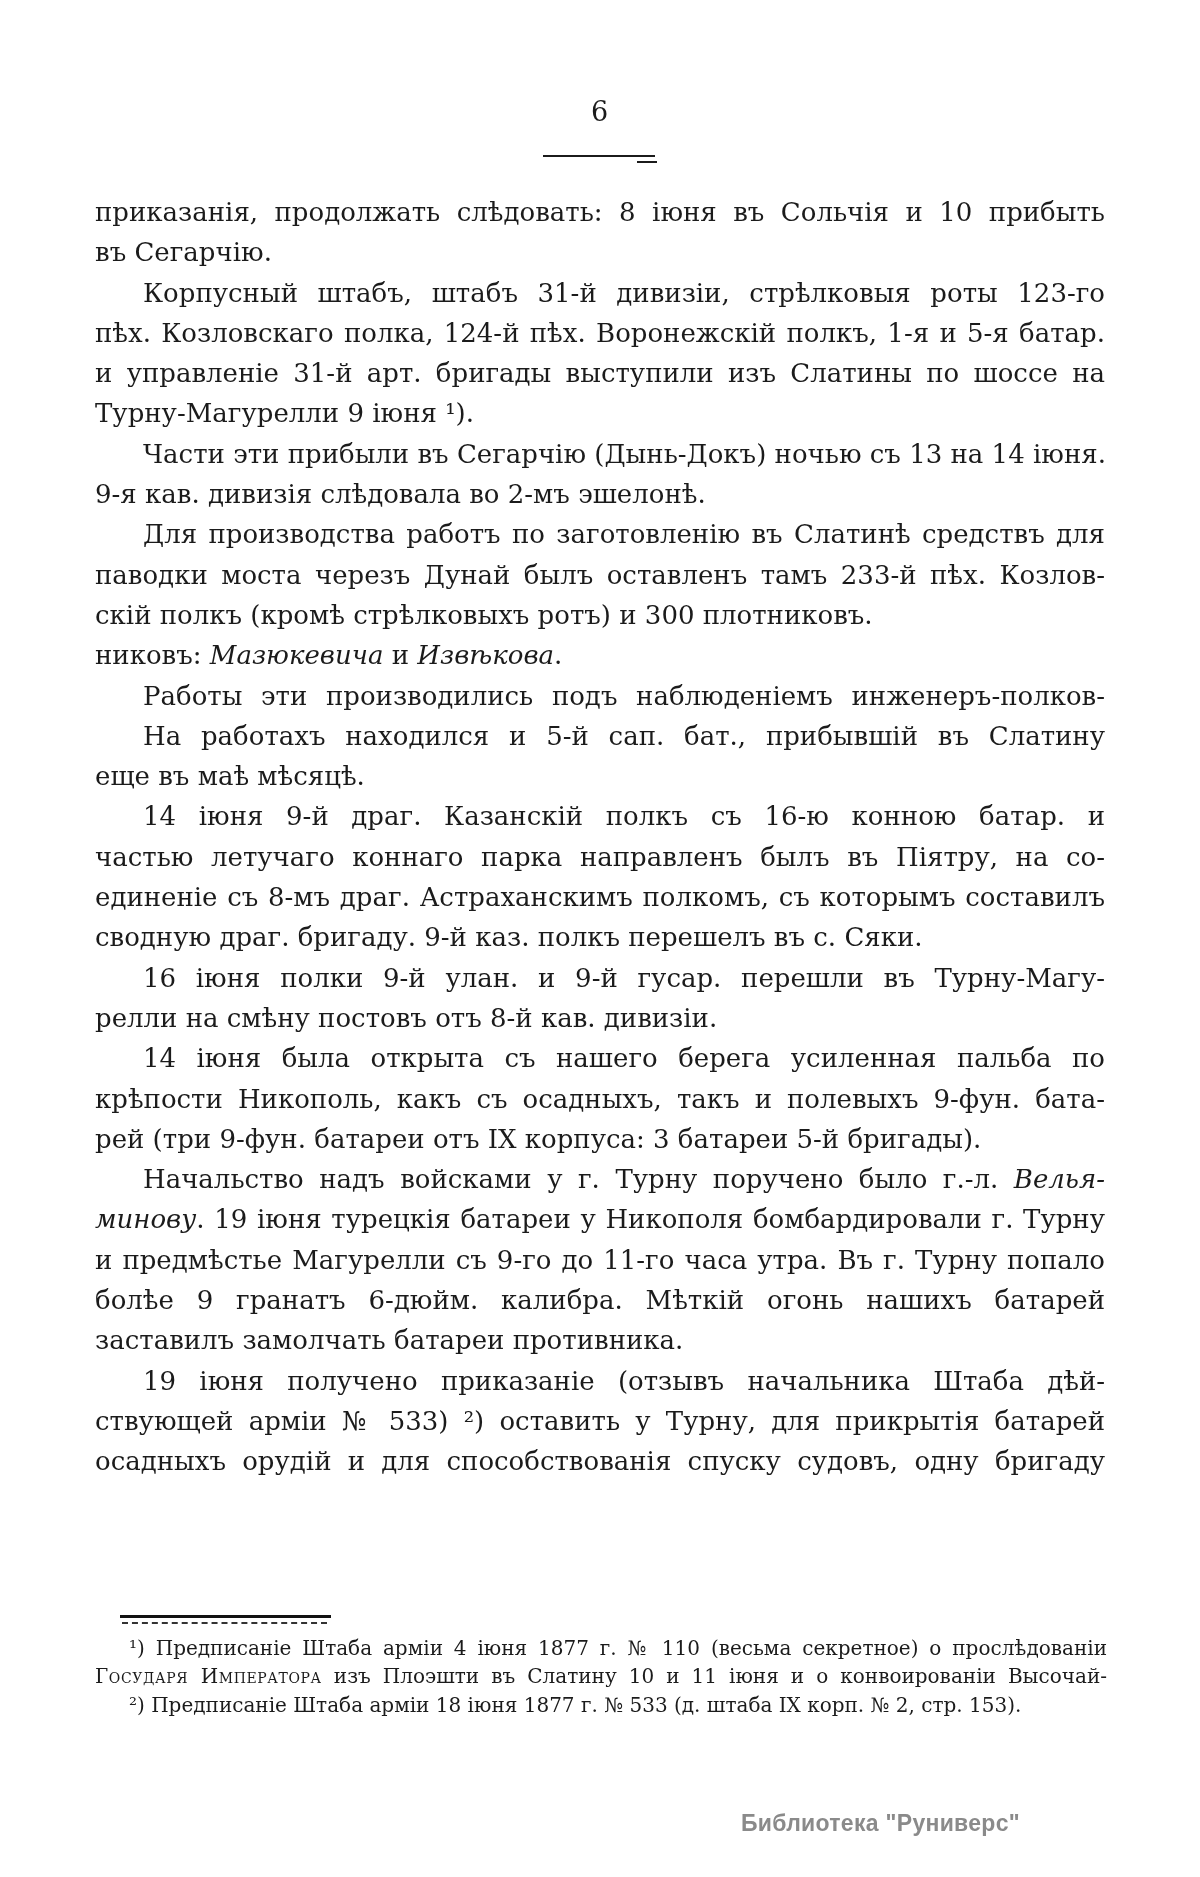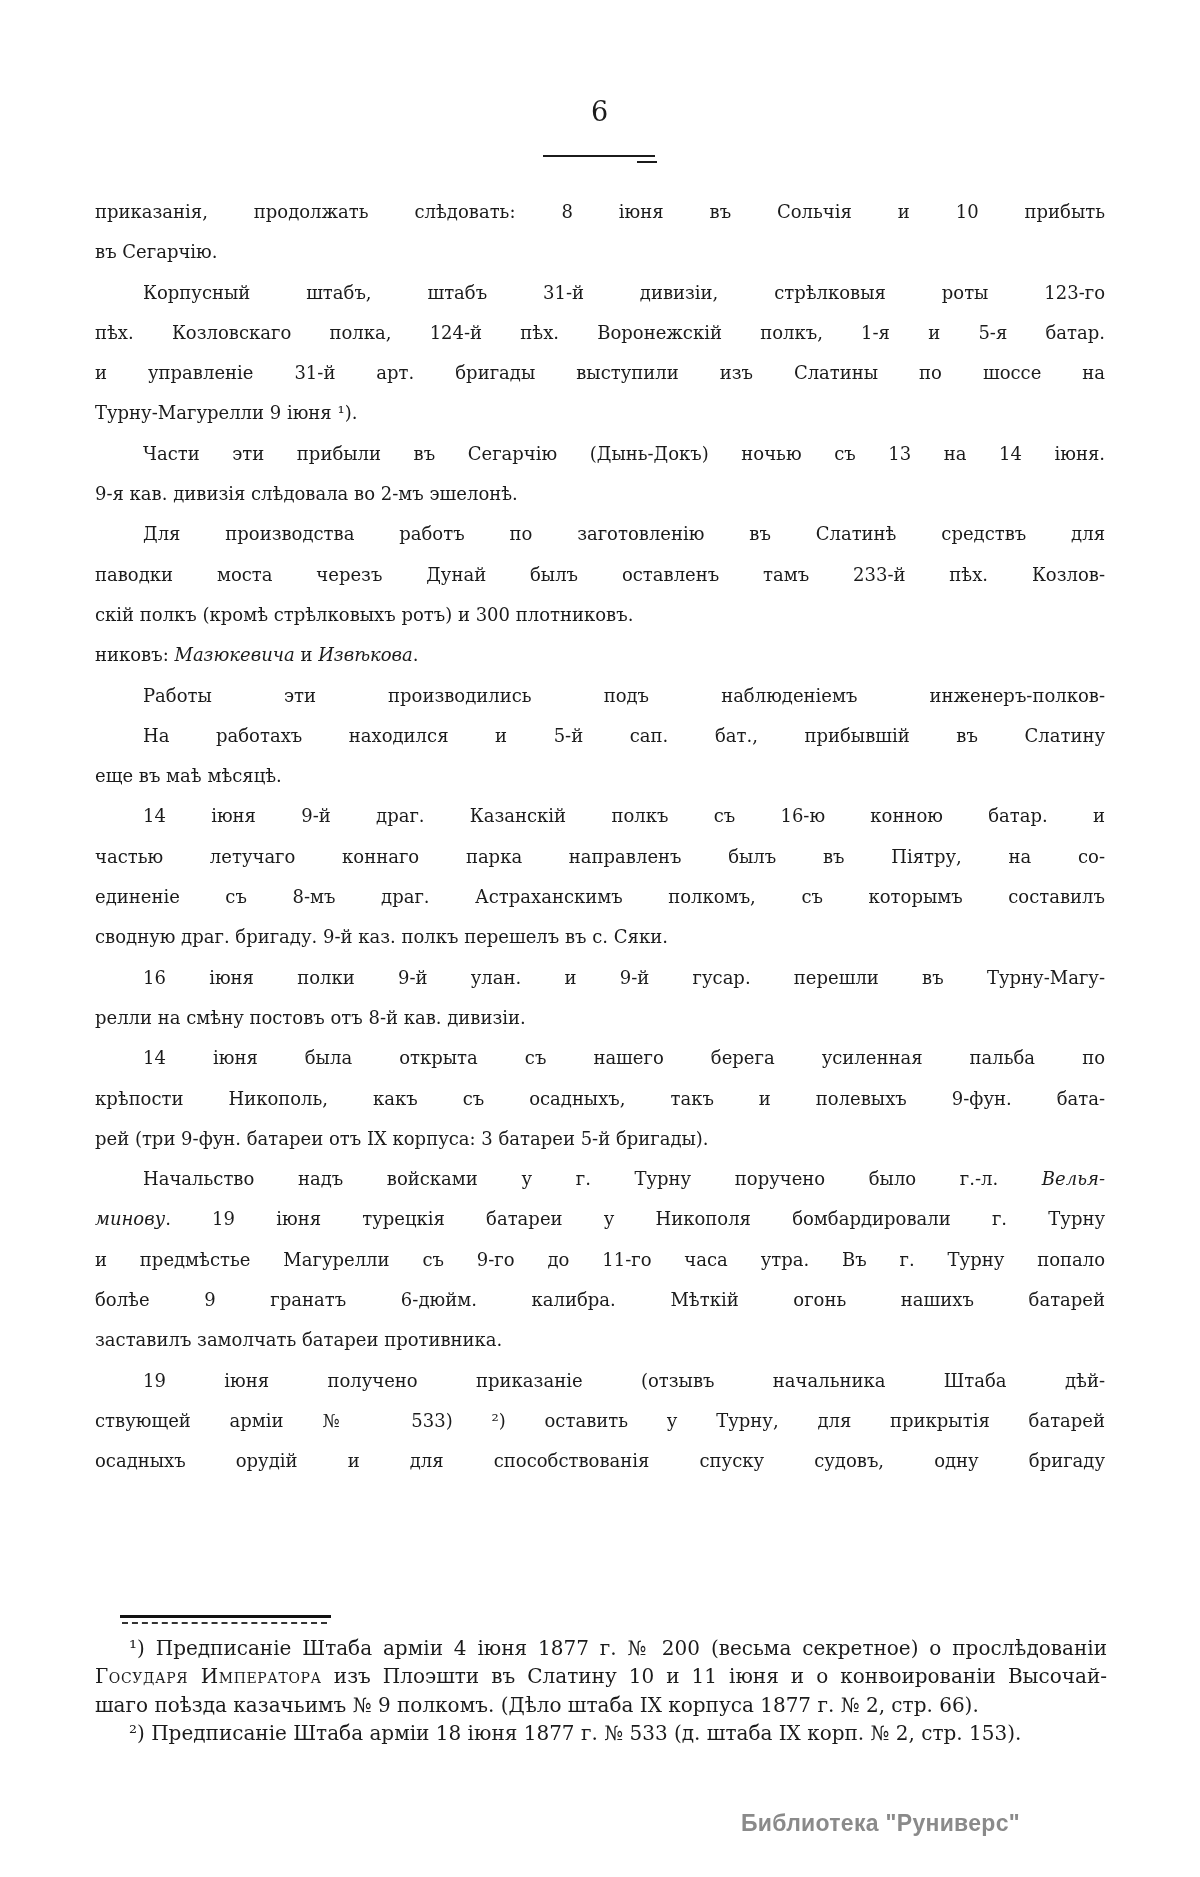--- a/index.html
+++ b/index.html
@@ -12,21 +12,21 @@
     overflow:hidden;
   }
   .pagenum{
     position:absolute;top:96px;left:0;width:1200px;
     text-align:center;font-size:27px;letter-spacing:1px;
   }
   .pn-rule{position:absolute;top:155px;left:543px;width:112px;border-top:2px solid #1b1b1b;}
   .pn-dash{position:absolute;top:161px;left:637px;width:20px;border-top:2px solid #1b1b1b;}
   .body-text{
     position:absolute;left:95px;top:192px;width:1010px;
-    font-size:18px;line-height:40.3px;
+    font-size:26px;line-height:40.3px;
   }
   .ln{
     text-align:justify;
     text-align-last:justify;
     white-space:nowrap;
   }
   .ln.last{text-align-last:left;white-space:normal;}
   .body-text .ln.ind{text-indent:48px;}
   .b{font-weight:normal;}
   .i{font-style:italic;}
@@ -105,22 +105,21 @@
       <div>
         <div class="ln ind"><span class="b">19 іюня</span><span> получено приказаніе (отзывъ начальника Штаба дѣй-</span></div>
         <div class="ln"><span>ствующей арміи № 533) ²) оставить у Турну, для прикрытія батарей</span></div>
         <div class="ln"><span>осадныхъ орудій и для способствованія спуску судовъ, одну бригаду</span></div>
       </div>
     </div>
   <div class="fn-rule"></div>
   <div class="fn-rule2"></div>
   <div class="footnotes" id="footnotes">
       <div>
-        <div class="ln ind"><span>¹) Предписаніе Штаба арміи 4 іюня 1877 г. № 200 (весьма секретное) о прослѣдованіи</span></div>
+        <div class="ln ind"><span>¹) Предписаніе Штаба арміи 4 іюня 1877 г. № 110 (весьма секретное) о прослѣдованіи</span></div>
         <div class="ln"><span class="sc">Государя Императора</span><span> изъ Плоэшти въ Слатину 10 и 11 іюня и о конвоированіи Высочай-</span></div>
-        <div class="ln last"><span>шаго поѣзда казачьимъ № 9 полкомъ. (Дѣло штаба IX корпуса 1877 г. № 2, стр. 66).</span></div>
       </div>
       <div>
         <div class="ln ind last"><span>²) Предписаніе Штаба арміи 18 іюня 1877 г. № 533 (д. штаба IX корп. № 2, стр. 153).</span></div>
       </div>
     </div>
   <div class="watermark">Библиотека "Руниверс"</div>
 </div>
 
 </body></html>

